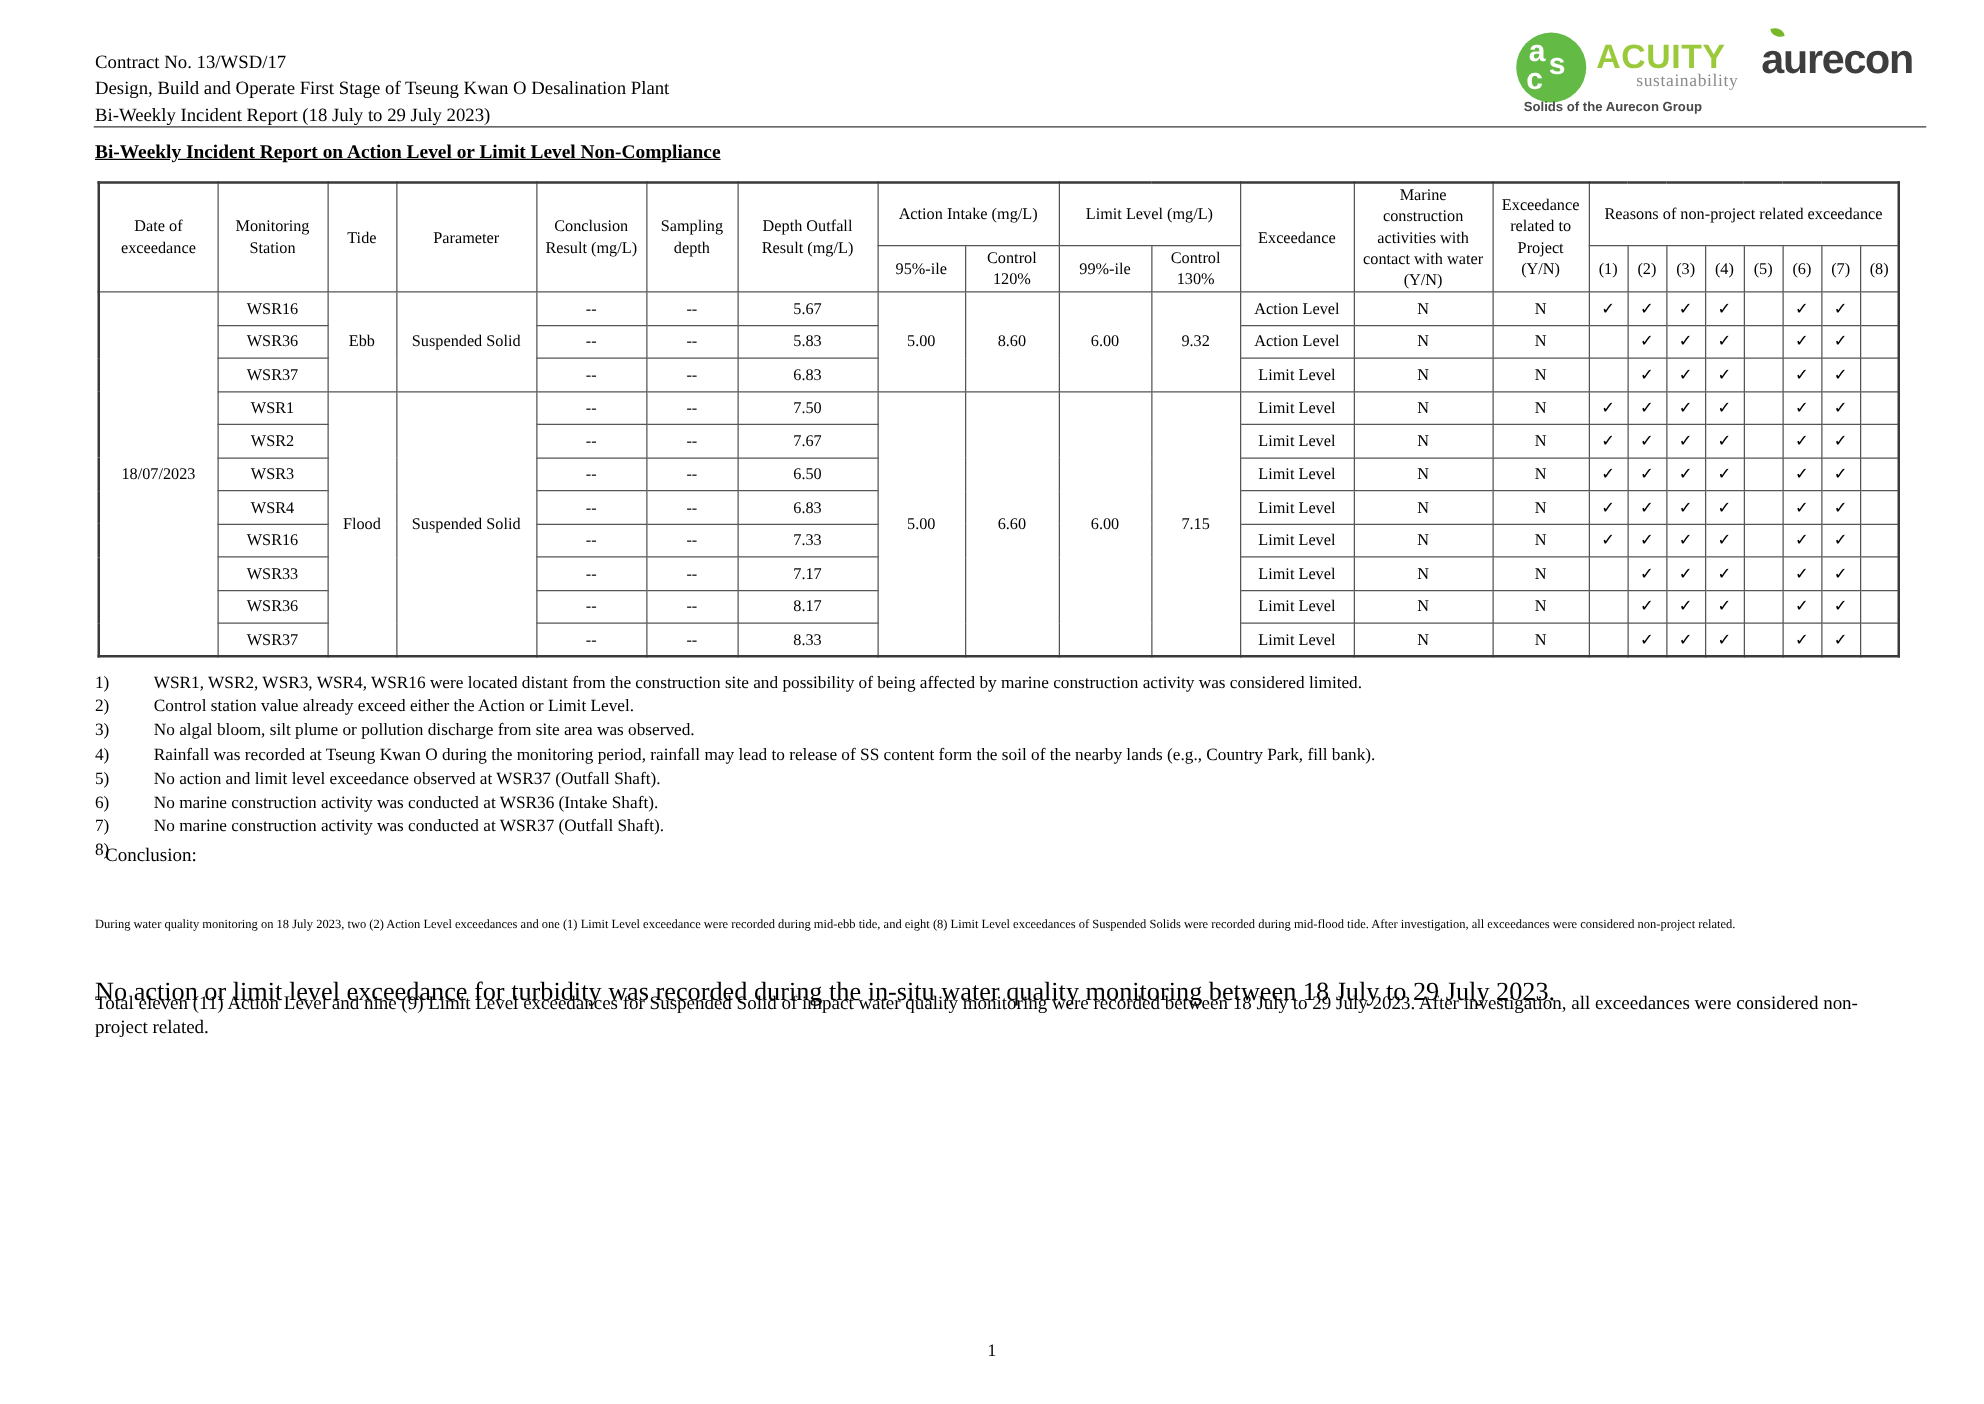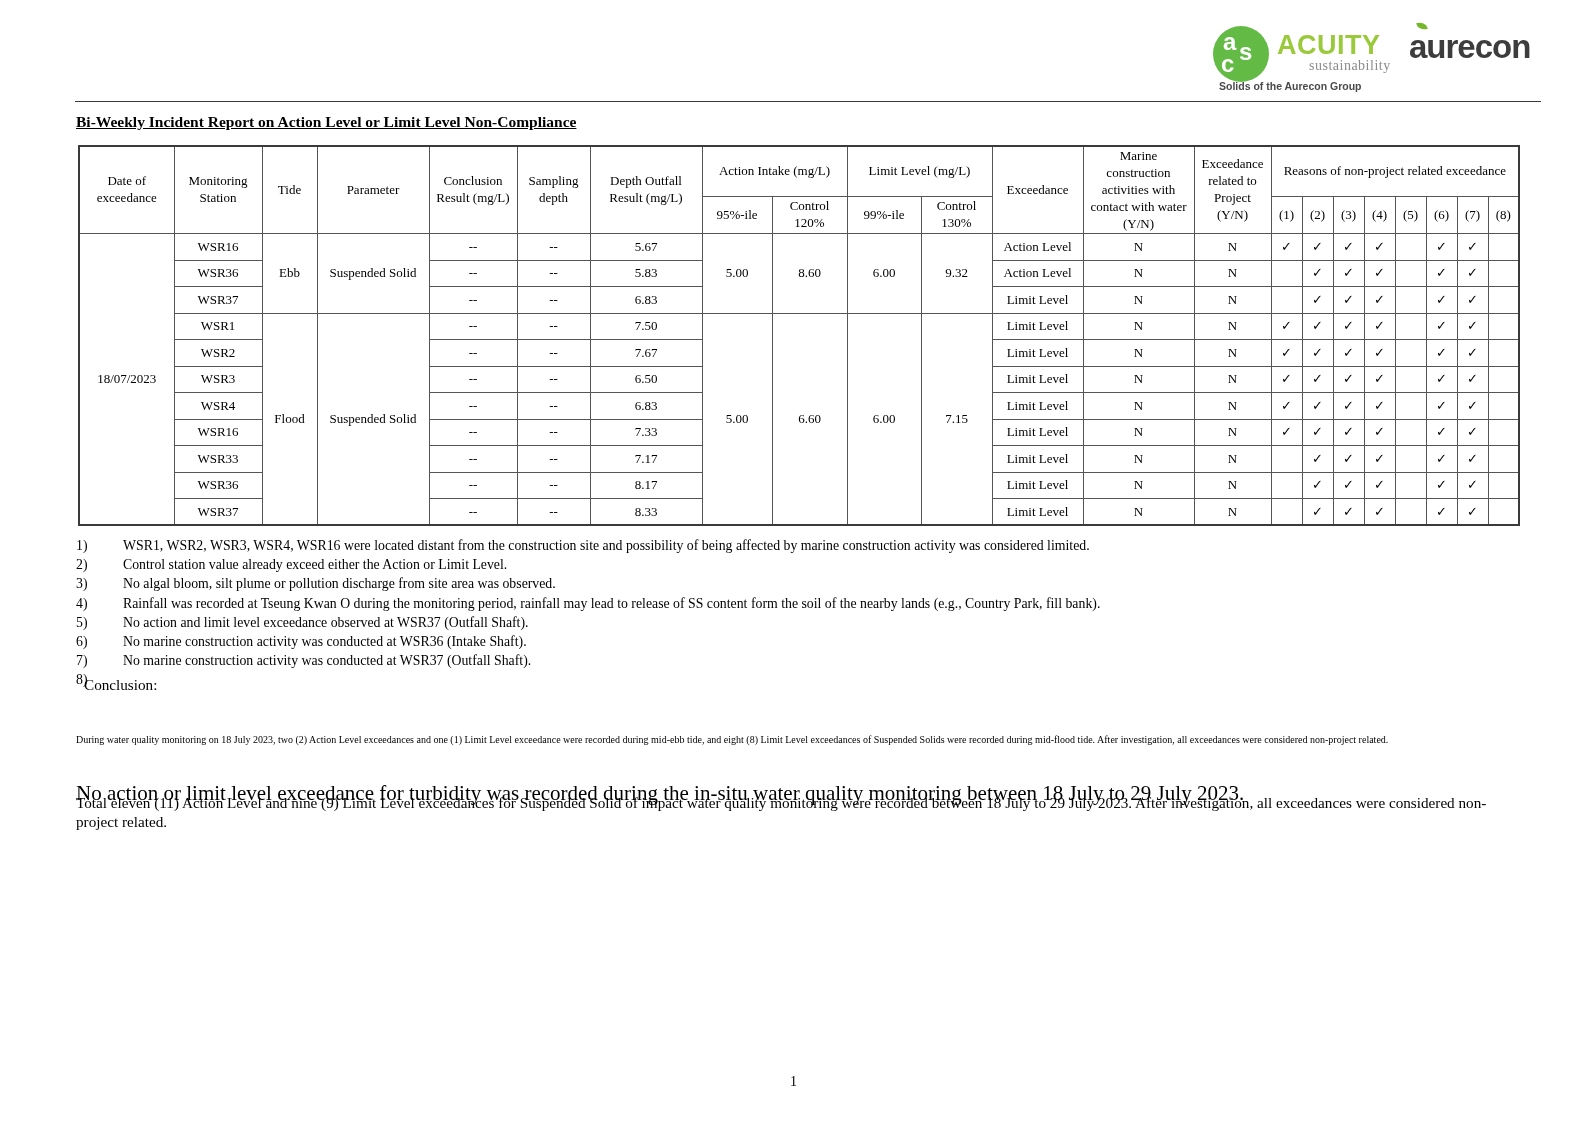--- a/index.html
+++ b/index.html
@@ -43,20 +43,25 @@
   .concl-p2{position:absolute;left:76px;top:753px;width:1447px;font-size:15.2px;line-height:1.22;margin-top:41px;}
   .concl-p3{position:absolute;left:76px;top:781px;width:1447px;font-size:21px;line-height:1.22;}
 
   .pageno{position:absolute;left:0;right:0;top:1074px;text-align:center;font-size:14px;}
 </style>
 </head>
 <body>
 
 <div class="page">
 
+  <div class="hdr">
+    <div>Contract No. 13/WSD/17</div>
+    <div>Design, Build and Operate First Stage of Tseung Kwan O Desalination Plant</div>
+    <div>Bi-Weekly Incident Report (18 July to 29 July 2023)</div>
+  </div>
 
   <div class="logos">
     <div class="ac-circle">
       <span class="ac-a">a</span>
       <span class="ac-c">c</span>
       <span class="ac-s">s</span>
     </div>
     <div class="ac-name">ACUITY</div>
     <div class="ac-tag">sustainability</div>
     <div class="ac-member">Solids of the Aurecon Group</div>

